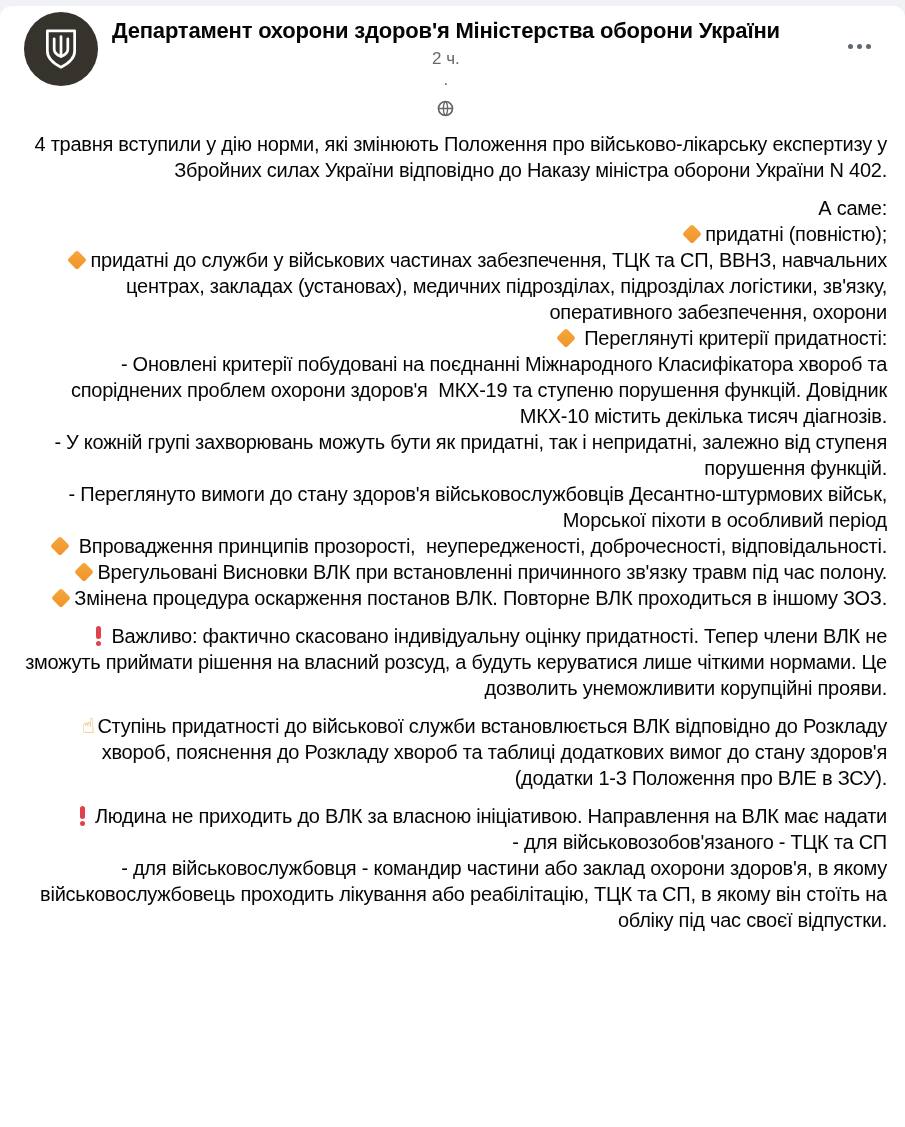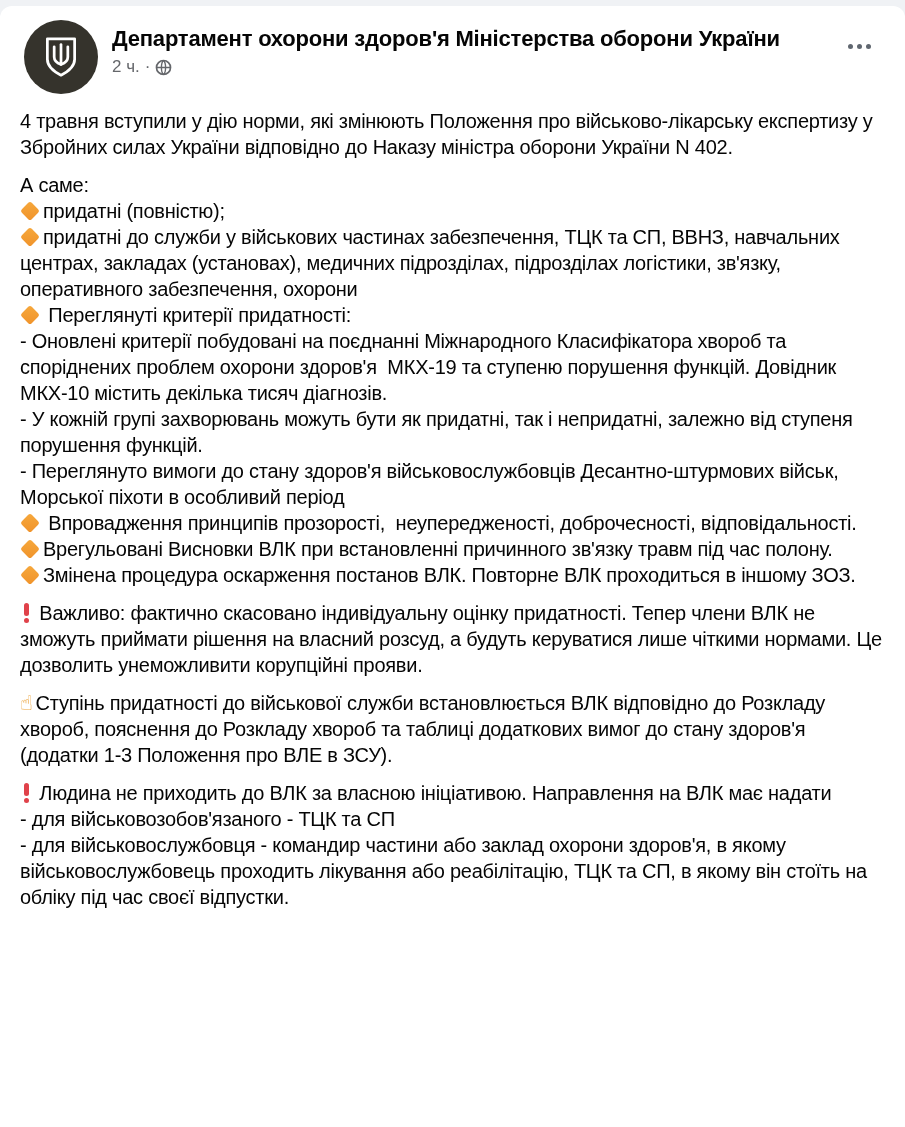--- a/index.html
+++ b/index.html
@@ -13,48 +13,48 @@
     background:var(--page_bg,#f0f2f5);
     font-family:"Liberation Sans","DejaVu Sans",sans-serif;
     color:var(--text,#050505);
   }
   .card{
     margin-top:6px; background:var(--card_bg,#fff);
     border-radius:12px 12px 0 0; min-height:1121px; width:905px;
   }
   .header{
     position:relative; display:flex; align-items:flex-start;
-    padding:14px 20px 2px 24px;
+    padding:6px 20px 2px 24px;
   }
   .avatar{
     width:74px; height:74px; border-radius:50%; background:var(--avatar_bg,#35332c);
     flex:0 0 74px; display:flex; align-items:center; justify-content:center;
     cursor:pointer;
   }
   .hmeta{margin-left:14px; padding-top:5px;}
   .pname{
     font-size:22px; font-weight:700; color:var(--text,#050505);
     line-height:1.25; letter-spacing:-0.2px; cursor:pointer;
   }
   .sub{
     display:flex; align-items:center; gap:5px; margin-top:4px;
-    font-size:17px; color:var(--muted,#65676b);
+    font-size:17px; color:var(--muted,#65676b);flex-direction:column;
   }
   .sub .globe{display:inline-flex; margin-top:1px;}
   .menu{
     position:absolute; right:28px; top:32px; display:flex; gap:4px;
     padding:6px; cursor:pointer; align-items:center;
   }
   .mdot{width:5px; height:5px; border-radius:50%; background:var(--menu_dot,#606770); display:inline-block;}
   .pbody{
     padding:12px 18px 0 20px;
     font-size:20px; line-height:26px; letter-spacing:-0.25px;
     color:var(--text,#050505);
   }
-  .paragraph{margin-bottom:12px;}
+  .paragraph{margin-bottom:12px;text-align:right;}
   .line{display:block; white-space:pre-wrap;}
   .ic-diamond{
     display:inline-block; width:14px; height:14px;
     background:linear-gradient(135deg,#f6a83c,var(--diamond,#f0932b));
     transform:rotate(45deg); border-radius:2.5px;
     margin:0 6px 0 3px; vertical-align:0px;
   }
   .ic-excl{
     display:inline-block; position:relative; width:9px; height:21px;
     margin:0 3px 0 2px; vertical-align:-4px;

